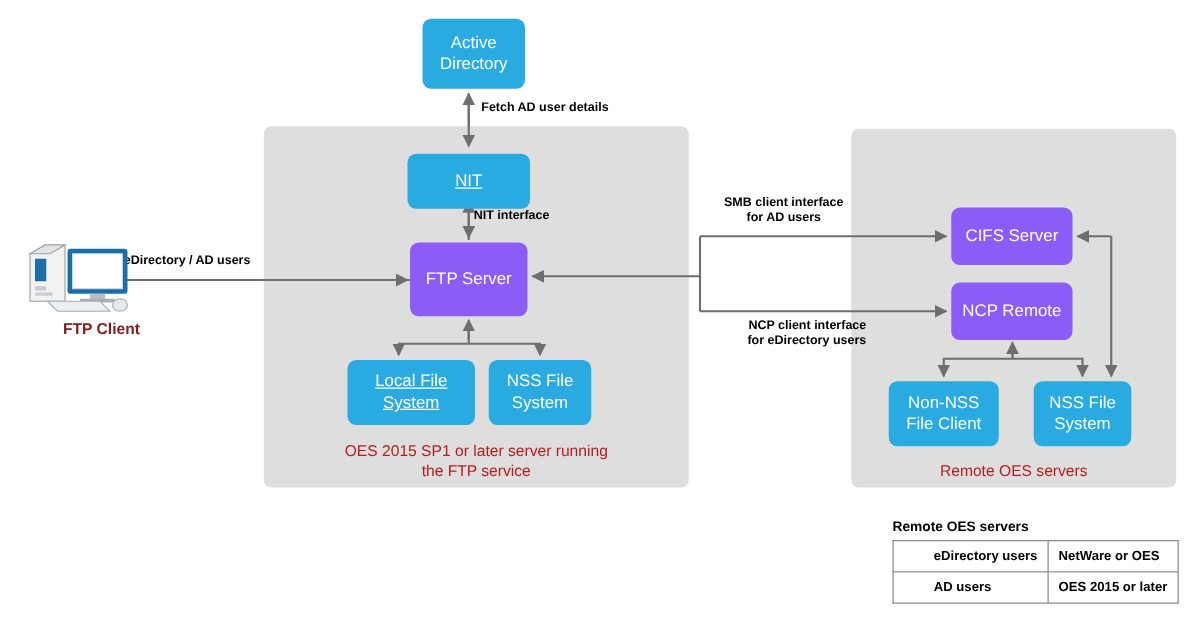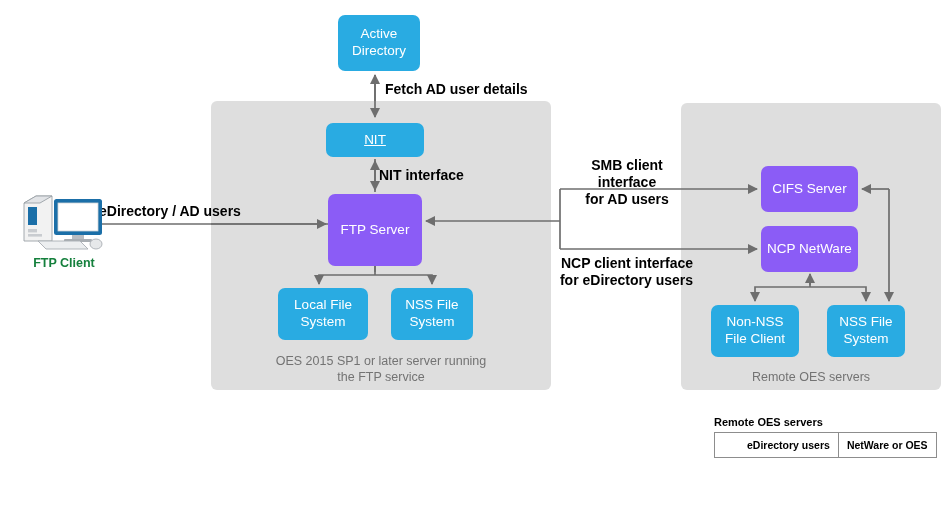--- a/index.html
+++ b/index.html
@@ -39,63 +39,63 @@
     color: #ffffff;
     font-size: 13.5px;
     line-height: 1.25;
     box-sizing: border-box;
     padding: 2px 4px;
   }
   .node.light { background: #29abe2; }
   .node.dark  { background: #8b5cf6; }
 
   #node-active-directory { left: 338px; top: 15px;  width: 82px;  height: 56px; }
-  #node-nit              { left: 326px; top: 123px; width: 98px;  height: 34px; text-decoration: underline; }
-  #node-ftp-server       { left: 328px; top: 194px; width: 94px;  height: 72px; }
-  #node-local-fs         { left: 278px; top: 288px; width: 90px;  height: 52px; }
+  #node-nit              { left: 326px; top: 123px; width: 98px;  height: 44px; text-decoration: underline; }
+  #node-ftp-server       { left: 328px; top: 194px; width: 94px;  height: 59px; }
+  #node-local-fs         { left: 278px; top: 288px; width: 102px;  height: 52px; text-decoration: underline; }
   #node-nss-fs-left      { left: 391px; top: 288px; width: 82px;  height: 52px; }
   #node-cifs-server      { left: 761px; top: 166px; width: 97px;  height: 46px; }
   #node-ncp-server       { left: 761px; top: 226px; width: 97px;  height: 46px; }
   #node-non-nss-fs       { left: 711px; top: 305px; width: 88px;  height: 52px; }
   #node-nss-fs-right     { left: 827px; top: 305px; width: 78px;  height: 52px; }
 
   .edge-label {
     position: absolute;
-    font-size: 14px;
+    font-size: 10px;
     font-weight: bold;
     color: #000000;
     line-height: 1.22;
     white-space: pre-line;
     text-align: center;
   }
   #label-fetch-ad   { left: 385px; top: 81px;  }
   #label-nit-iface  { left: 379px; top: 167px; }
   #label-edir-ad    { left: 99px;  top: 203px; }
   #label-smb        { left: 562px; top: 157px; width: 130px; text-align: center; }
   #label-ncp        { left: 548px; top: 255px; width: 145px; text-align: right; }
 
   .panel-caption {
     position: absolute;
     font-size: 12.5px;
-    color: #737373;
+    color: #b91c1c;
     text-align: center;
     line-height: 1.3;
     white-space: pre-line;
   }
   #caption-left  { left: 231px; top: 353px; width: 300px; }
   #caption-right { left: 701px; top: 369px; width: 220px; }
 
   #ftp-client-label {
     position: absolute;
     left: 16px; top: 256px;
     width: 96px;
-    text-align: center;
+    text-align: right;
     font-size: 12.5px;
     font-weight: bold;
-    color: #15803d;
+    color: #7f1d1d;
   }
   #ftp-client-icon {
     position: absolute;
     left: 18px; top: 191px;
     width: 90px; height: 62px;
   }
 
   .legend-title {
     position: absolute;
     left: 714px; top: 416px;
@@ -180,21 +180,21 @@
 <div class="node dark" id="node-ftp-server">FTP Server</div>
 
 <div class="node light" id="node-local-fs">Local File
 System</div>
 
 <div class="node light" id="node-nss-fs-left">NSS File
 System</div>
 
 <div class="node dark" id="node-cifs-server">CIFS Server</div>
 
-<div class="node dark" id="node-ncp-server">NCP NetWare</div>
+<div class="node dark" id="node-ncp-server">NCP Remote</div>
 
 <div class="node light" id="node-non-nss-fs">Non-NSS
 File Client</div>
 
 <div class="node light" id="node-nss-fs-right">NSS File
 System</div>
 
 <div class="edge-label" id="label-fetch-ad">Fetch AD user details</div>
 
 <div class="edge-label" id="label-nit-iface">NIT interface</div>
@@ -232,14 +232,18 @@
 </svg>
 <div id="ftp-client-label">FTP Client</div>
 
 <div class="legend-title">Remote OES servers</div>
 <table id="legend-table">
   <tbody>
     <tr>
       <td class="col-left">eDirectory users</td>
       <td class="col-right">NetWare or OES</td>
     </tr>
+    <tr>
+      <td class="col-left">AD users</td>
+      <td class="col-right">OES 2015 or later</td>
+    </tr>
   </tbody>
 </table>
 
 </body></html>

